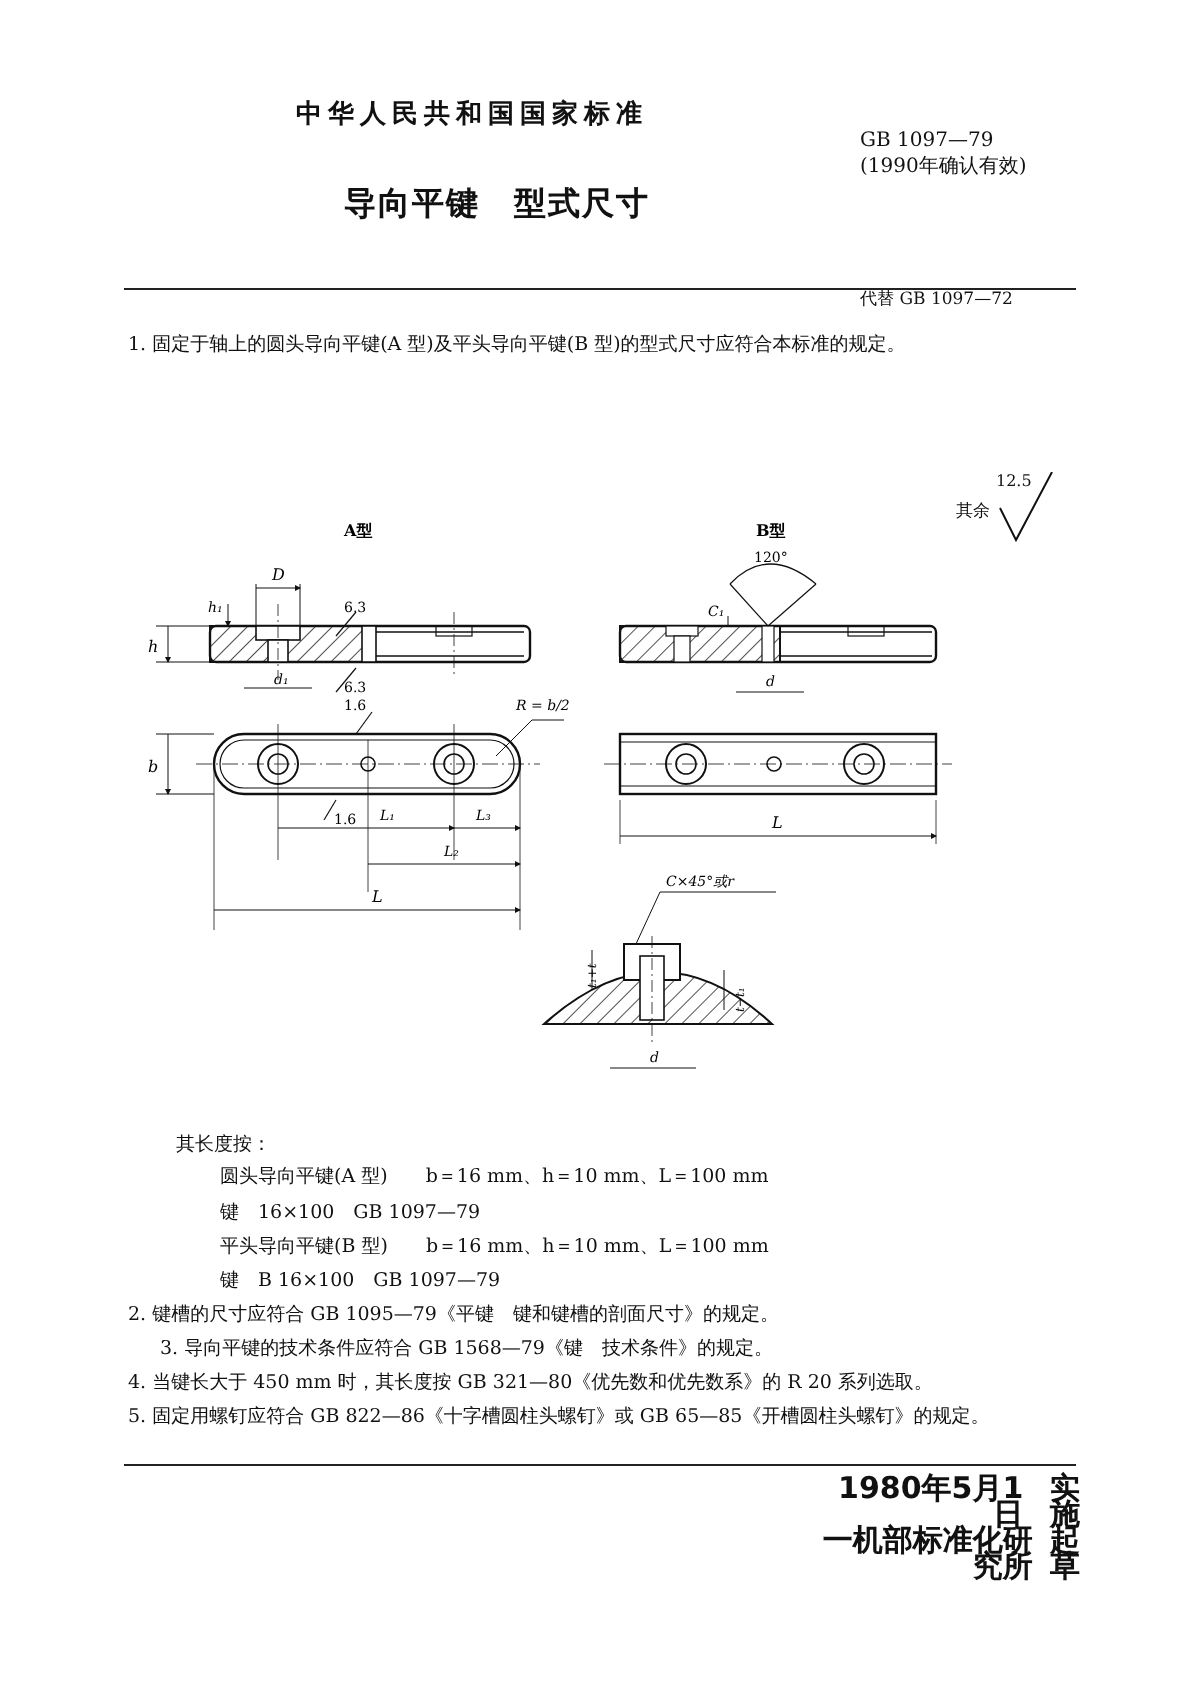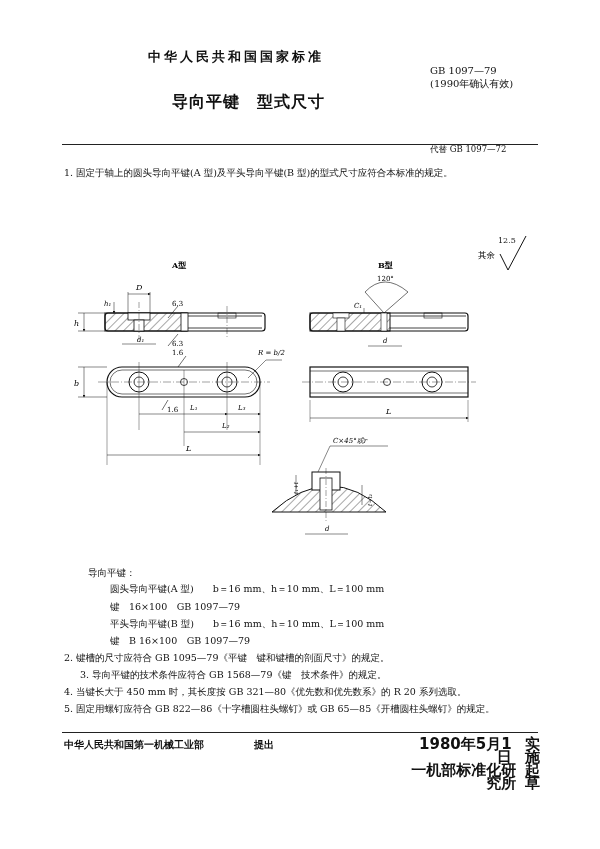--- a/index.html
+++ b/index.html
@@ -179,44 +179,40 @@
     <text x="333" y="193" font-size="7" font-style="italic">C×45°或r</text>
     <line x1="296" y1="225" x2="296" y2="245" stroke="#111" stroke-width="0.5"></line>
     <text x="288" y="246" font-size="6" font-style="italic" transform="rotate(-90 292 240)">t₁+t</text>
     <line x1="362" y1="235" x2="362" y2="255" stroke="#111" stroke-width="0.5"></line>
     <text x="360" y="256" font-size="6" font-style="italic" transform="rotate(-90 366 250)">t−t₁</text>
     <line x1="305" y1="284" x2="348" y2="284" stroke="#111" stroke-width="0.5"></line>
     <text x="325" y="281" font-size="7" font-style="italic">d</text>
   </g>
 </svg>
 
-<div class="abs para" style="left:88px; top:566px;">导向平键：</div>
+<div class="abs para" style="left:88px; top:566px;">其长度按：</div>
 <div class="abs para" style="left:110px; top:582px;">
   <span>圆头导向平键(A 型)</span>
   <span style="margin-left:16px;">b＝16 mm、h＝10 mm、L＝100 mm</span>
 </div>
 <div class="abs para" style="left:110px; top:600px;">键　16×100　GB 1097—79</div>
 <div class="abs para" style="left:110px; top:617px;">
   <span>平头导向平键(B 型)</span>
   <span style="margin-left:16px;">b＝16 mm、h＝10 mm、L＝100 mm</span>
 </div>
 <div class="abs para" style="left:110px; top:634px;">键　B 16×100　GB 1097—79</div>
 
 <div class="abs para" style="left:64px; top:651px;">2. 键槽的尺寸应符合 GB 1095—79《平键　键和键槽的剖面尺寸》的规定。</div>
 <div class="abs para" style="left:80px; top:668px;">3. 导向平键的技术条件应符合 GB 1568—79《键　技术条件》的规定。</div>
 <div class="abs para" style="left:64px; top:685px;">4. 当键长大于 450 mm 时，其长度按 GB 321—80《优先数和优先数系》的 R 20 系列选取。</div>
 <div class="abs para" style="left:64px; top:702px;">5. 固定用螺钉应符合 GB 822—86《十字槽圆柱头螺钉》或 GB 65—85《开槽圆柱头螺钉》的规定。</div>
 
 <div class="abs rule" style="top:732px;"></div>
 
 <div class="abs footer-left" style="width:210px;">
-  <div class="row">
-    <span>中华人民共和国第一机械工业部</span>
-    <span style="margin-left:10px;">提出</span>
-  </div>
 </div>
 <div class="abs footer-right">
   <div class="row">
     <span>1980年5月1日</span>
     <span>实施</span>
   </div>
   <div class="row">
     <span>一机部标准化研究所</span>
     <span>起草</span>
   </div>

